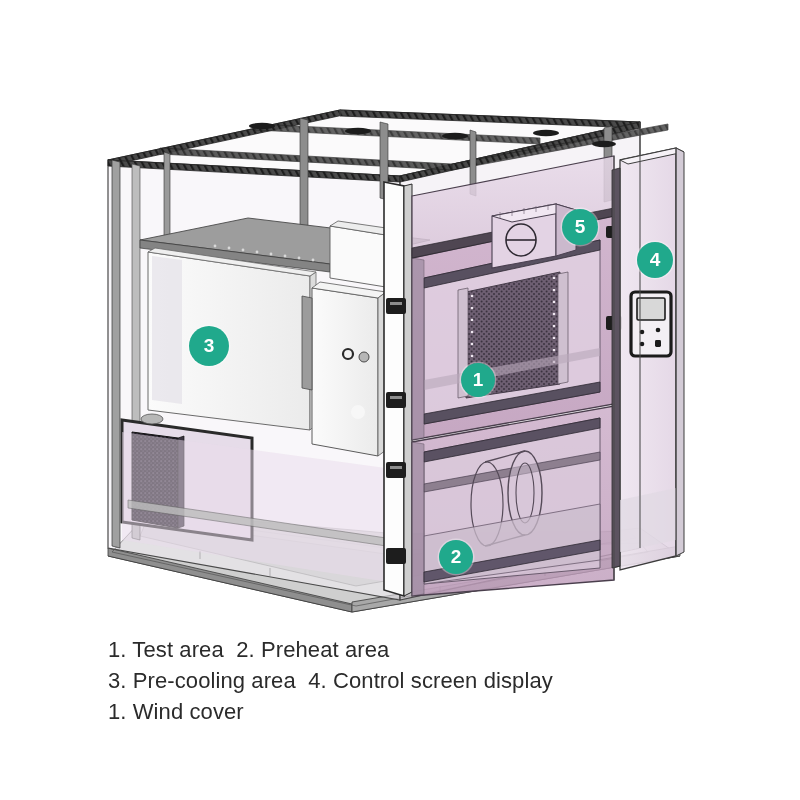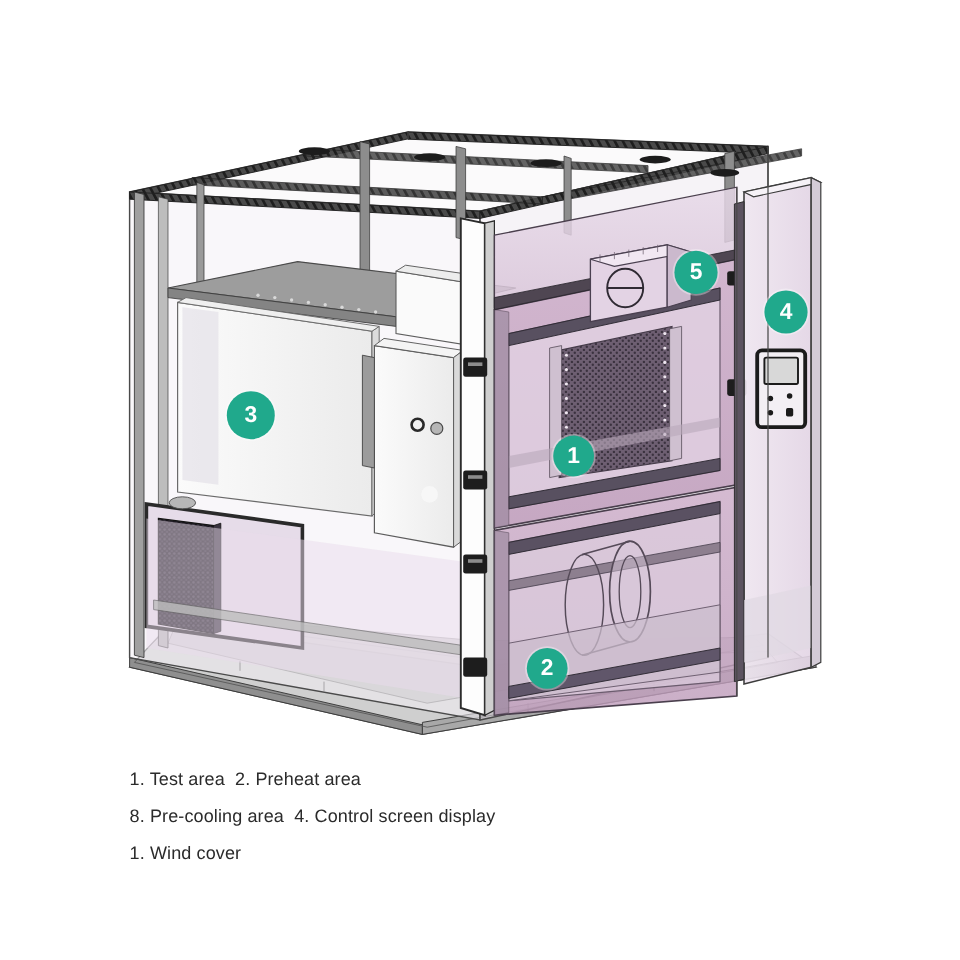--- a/index.html
+++ b/index.html
@@ -31,21 +31,21 @@
     display: block;
   }
 
   .caption-block {
     position: absolute;
     left: 108px;
     top: 634px;
     width: 640px;
   }
   .caption-line {
-    font-size: 15px;
+    font-size: 22px;
     line-height: 31px;
     letter-spacing: 0.1px;
     color: #2b2b2b;
     white-space: pre;
     font-family: "Liberation Sans", sans-serif;
   }
 
   .badge-text {
     font-family: "Liberation Sans", sans-serif;
     font-weight: bold;
@@ -316,17 +316,17 @@
         <g>
           <circle cx="580" cy="227" r="19.5" fill="#ffffff" fill-opacity="0.35"></circle>
           <circle cx="580" cy="227" r="18" fill="#20a98c"></circle>
           <text x="580" y="227.5" text-anchor="middle" dominant-baseline="middle" class="badge-text" fill="#ffffff" font-size="20.2">5</text>
         </g>
       </g>
   </svg>
 
   <div class="caption-block">
     <div class="caption-line">1. Test area  2. Preheat area</div>
-    <div class="caption-line">8. Pre-cooling area  4. Control screen display</div>
+    <div class="caption-line">3. Pre-cooling area  4. Control screen display</div>
     <div class="caption-line">1. Wind cover</div>
   </div>
 
 </div>
 
 </body></html>

